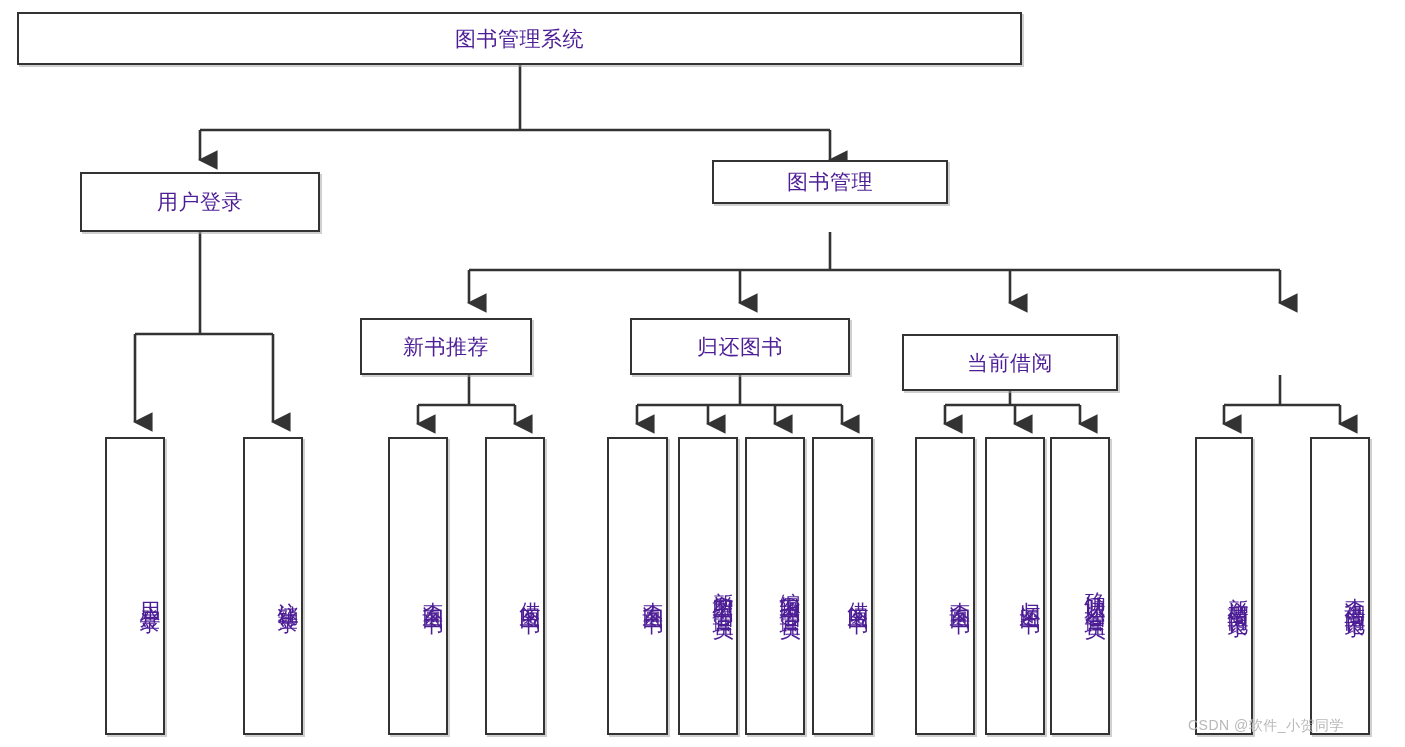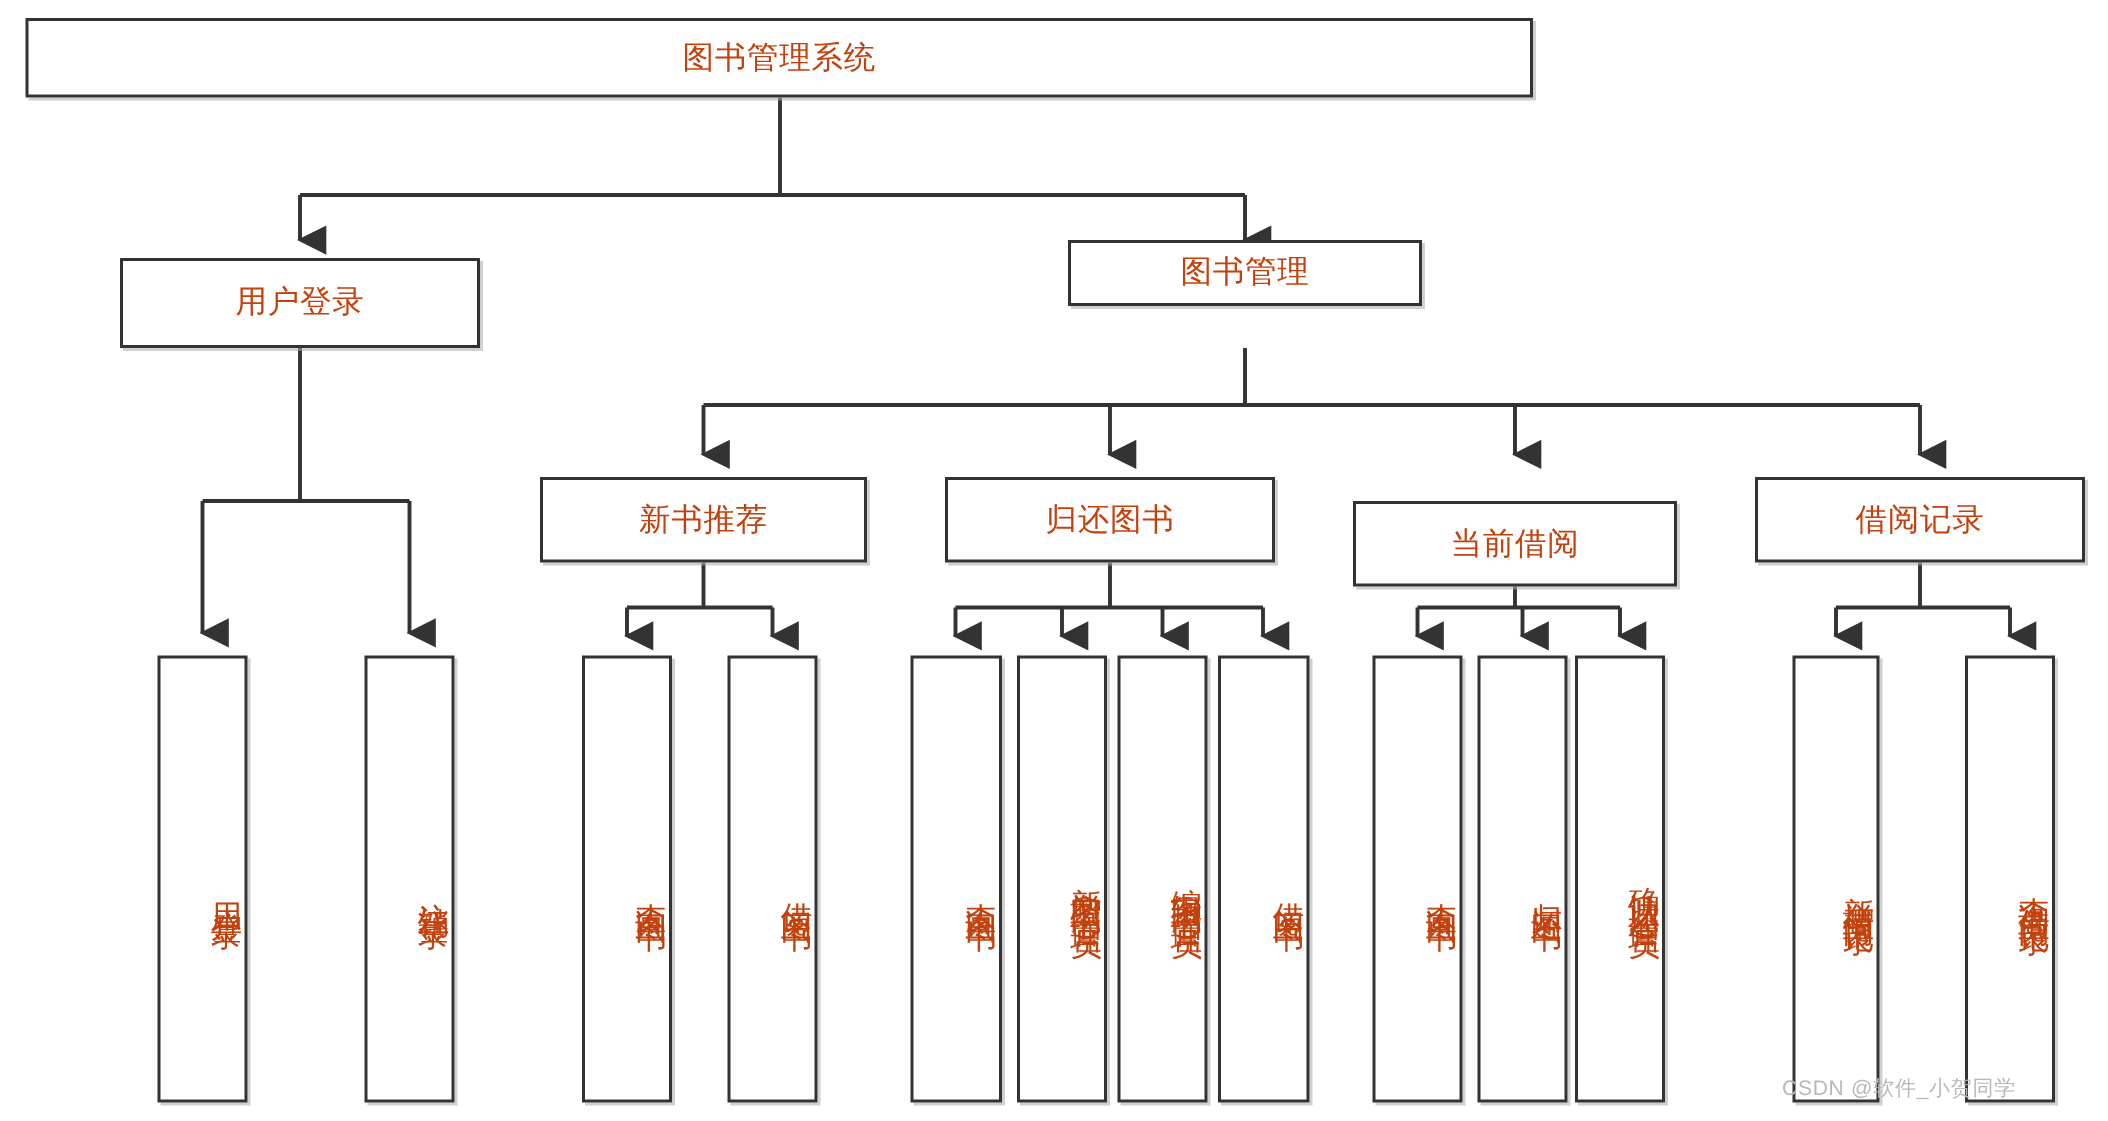--- a/index.html
+++ b/index.html
@@ -27,21 +27,21 @@
   }
   .node {
     position: absolute;
     box-sizing: border-box;
     background: #ffffff;
     border: 2px solid #333333;
     box-shadow: 2px 2px 0 0 rgba(170,170,170,0.55);
     display: flex;
     align-items: center;
     justify-content: center;
-    color: #c2410c;
+    color: #4c1d95;
   }
   .node.horiz {
     font-size: 21px;
     letter-spacing: 0.5px;
     line-height: 1.2;
   }
   .node.vert {
     writing-mode: vertical-rl;
     text-orientation: upright;
     align-items: flex-start;
@@ -123,31 +123,28 @@
     <span>图书管理系统</span>
   </div>
 
   <div class="node horiz" style="left: 80px; top: 172px; width: 240px; height: 60px;">
     <span>用户登录</span>
   </div>
   <div class="node horiz" style="left: 712px; top: 160px; width: 236px; height: 44px;">
     <span>图书管理</span>
   </div>
 
-  <div class="node horiz" style="left: 360px; top: 318px; width: 218px; height: 57px;">
+  <div class="node horiz" style="left: 360px; top: 318px; width: 172px; height: 57px;">
     <span>新书推荐</span>
   </div>
   <div class="node horiz" style="left: 630px; top: 318px; width: 220px; height: 57px;">
     <span>归还图书</span>
   </div>
   <div class="node horiz" style="left: 902px; top: 318px; width: 216px; height: 57px; margin-top: 16px;">
     <span>当前借阅</span>
-  </div>
-  <div class="node horiz" style="left: 1170px; top: 318px; width: 220px; height: 57px;">
-    <span>借阅记录</span>
   </div>
 
   <div class="node vert" style="left: 105px; top: 437px; width: 60px; height: 298px;">
     <span class="vlabel">用户登录</span>
   </div>
   <div class="node vert" style="left: 243px; top: 437px; width: 60px; height: 298px;">
     <span class="vlabel">注销登录</span>
   </div>
   <div class="node vert" style="left: 388px; top: 437px; width: 60px; height: 298px;">
     <span class="vlabel">查询图书</span>

